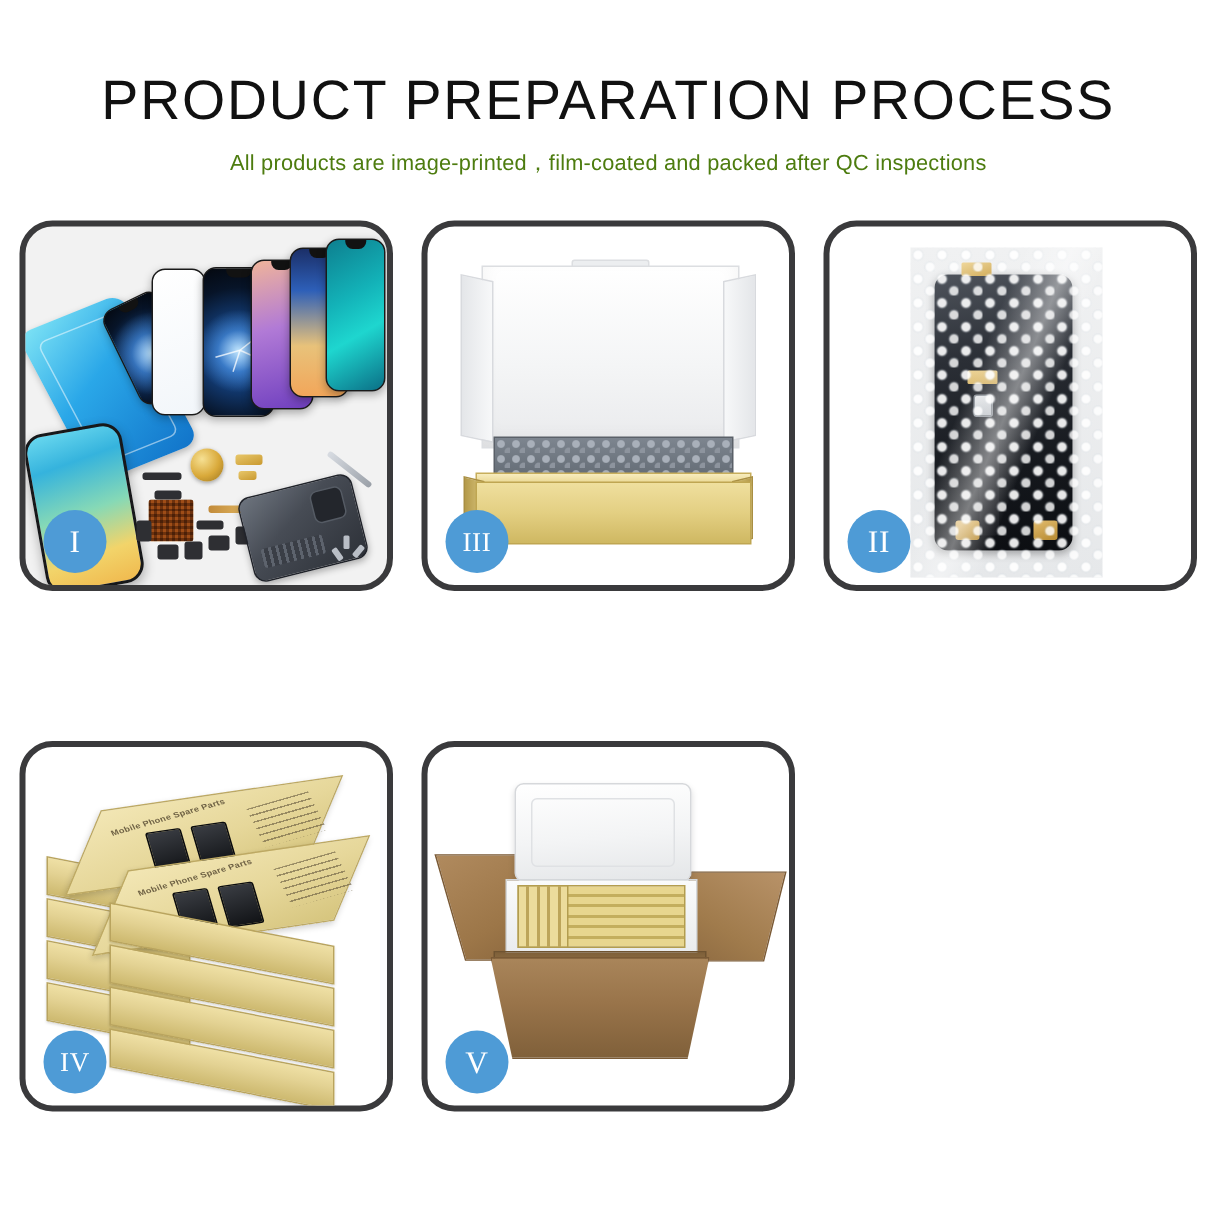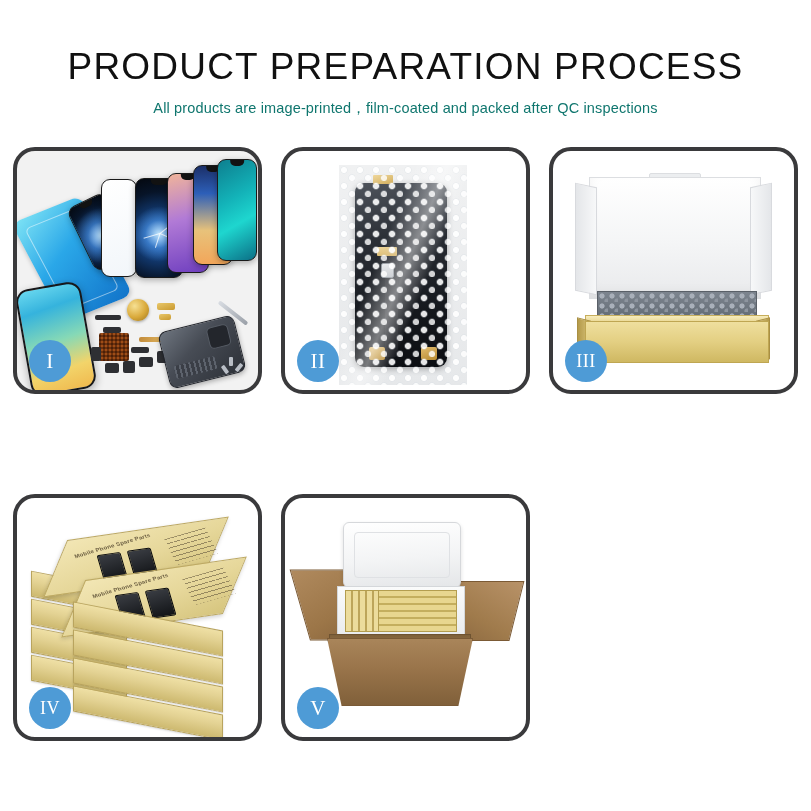--- a/index.html
+++ b/index.html
@@ -12,21 +12,21 @@
   .page { position: relative; width: 811px; height: 811px; background: #fff; }
 
   
   .header { position: absolute; left: 0; top: 0; width: 811px; text-align: center; }
   .title {
     font-size: 37px; font-weight: 400; letter-spacing: 1.2px;
     color: #111; padding-top: 48px; line-height: 1.05;
     font-family: "Liberation Sans", sans-serif;
   }
   .subtitle {
-    font-size: 14.5px; color: #0f766e; letter-spacing: 0.15px;
+    font-size: 14.5px; color: #4d7c0f; letter-spacing: 0.15px;
     padding-top: 12px; font-family: "Liberation Sans", sans-serif;
   }
 
   
   .grid {
     position: absolute; left: 13px; top: 147px;
     width: 785px; height: 600px;
     display: grid;
     grid-template-columns: 249px 249px 249px;
     grid-template-rows: 247px 247px;
@@ -408,53 +408,53 @@
 
           <div class="backhousing" style="left:146px; top:172px;"></div>
 
           <div class="tool" style="left:198px; top:160px;"></div>
           <div class="screw" style="left:212px; top:206px;"></div>
           <div class="screw" style="left:220px; top:212px; transform:rotate(40deg);"></div>
           <div class="screw" style="left:206px; top:214px; transform:rotate(-35deg);"></div>
         </div>
       </div>
       <div class="badge">I</div>
+    </div>
+
+    <div class="panel p3">
+      <div class="stage">
+        <div class="lidtab"></div>
+        <div class="lidback"></div>
+        <div class="lidflapL"></div>
+        <div class="lidflapR"></div>
+        <div class="bubblefill"></div>
+        <div class="boxtopedge"></div>
+        <div class="boxsideL"></div>
+        <div class="boxsideR"></div>
+        <div class="boxfront"></div>
+      </div>
+      <div class="badge wide">III</div>
     </div>
 
     <div class="panel p2">
       <div class="stage">
         <div class="wrapbg"></div>
         <div class="screen"></div>
         <div class="cable"></div>
         <div class="tape" style="left:88px; top:24px;"></div>
         <div class="tape" style="left:92px; top:96px;"></div>
         <div class="ic" style="left:96px; top:112px;"></div>
         <div class="conn" style="left:84px; top:196px;"></div>
         <div class="conn" style="left:136px; top:196px;"></div>
         <div class="bubbles" style="left:54px; top:14px; width:128px; height:220px; position:absolute;"></div>
         <div class="shine"></div>
       </div>
       <div class="badge">II</div>
     </div>
 
-    <div class="panel p3">
-      <div class="stage">
-        <div class="lidtab"></div>
-        <div class="lidback"></div>
-        <div class="lidflapL"></div>
-        <div class="lidflapR"></div>
-        <div class="bubblefill"></div>
-        <div class="boxtopedge"></div>
-        <div class="boxsideL"></div>
-        <div class="boxsideR"></div>
-        <div class="boxfront"></div>
-      </div>
-      <div class="badge wide">III</div>
-    </div>
-
     <div class="panel p4">
       <div class="stage">
         <div class="stack">
 
           <div class="bx" style="left:0px; top:60px; width:96px; transform:skewY(11deg);"></div>
           <div class="bx" style="left:0px; top:88px; width:96px; transform:skewY(11deg);"></div>
           <div class="bx" style="left:0px; top:116px; width:96px; transform:skewY(11deg);"></div>
           <div class="bx" style="left:0px; top:144px; width:96px; transform:skewY(11deg);"></div>
 
           <div class="lid" style="left:30px; top:8px; transform: skewX(-30deg) rotate(-9deg);">

